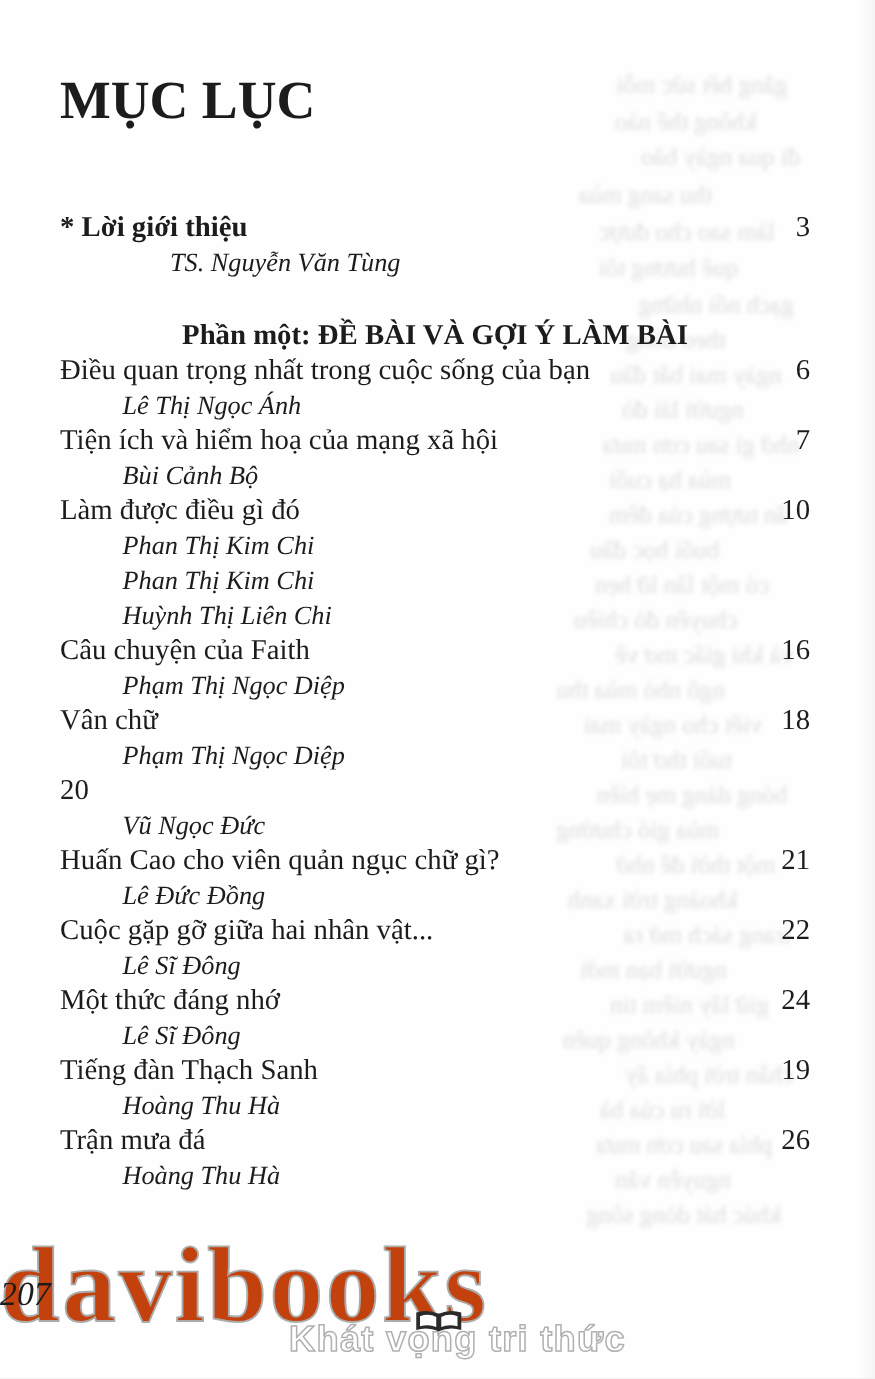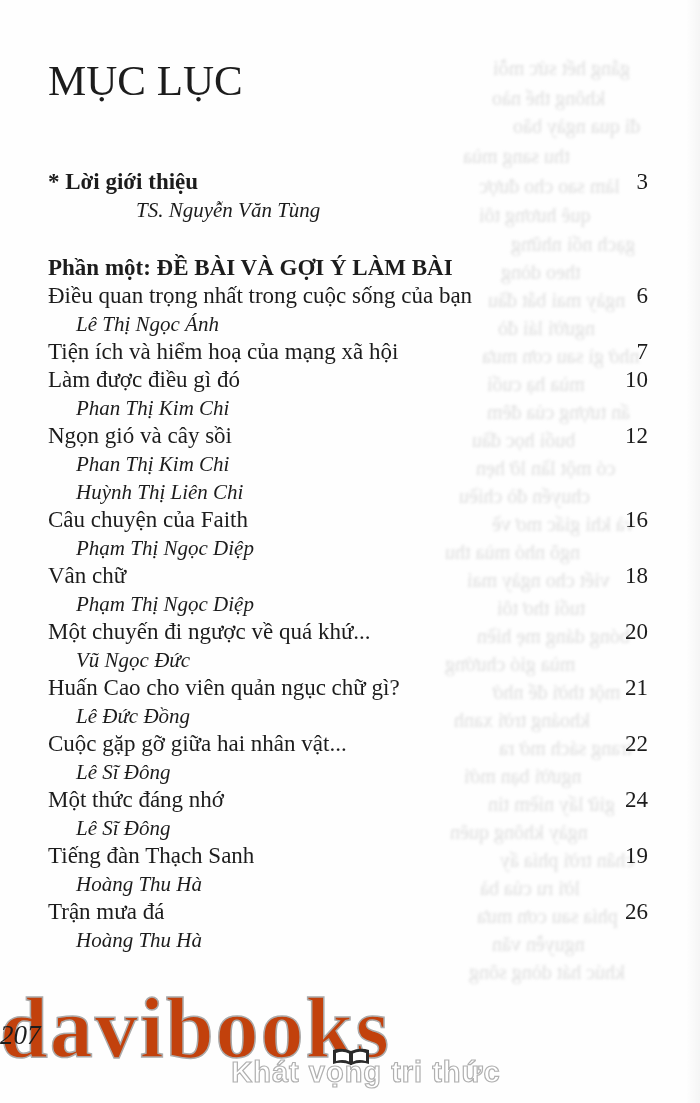--- a/index.html
+++ b/index.html
@@ -90,48 +90,49 @@
     position: absolute;
     z-index: 2;
     left: 48px;
     right: 52px;
     top: 58px;
   }
   .page-title {
     margin: 0;
     font-size: 43px;
     line-height: 46px;
-    font-weight: normal;
+    font-weight: bold;
     letter-spacing: 0;
   }
   .intro-block { margin-top: 64px; }
   .row {
     display: flex;
     justify-content: space-between;
     align-items: baseline;
     height: 28px;
     line-height: 28px;
   }
   .intro-label { font-size: 23px; font-weight: bold; }
   .pagenum { font-size: 23px; }
   .author-line {
     height: 28px;
     line-height: 28px;
     font-style: italic;
     font-size: 21px;
   }
   .intro-author { margin-left: 88px; }
-  .entry-author { margin-left: 28px; }
+  .entry-author { margin-left: 50px; }
   .section-heading {
     margin-top: 30px;
     height: 28px;
     line-height: 28px;
     font-size: 23px;
     font-weight: bold;
     white-space: nowrap;
+    text-align: center;
   }
   .entry-title { font-size: 23px; white-space: nowrap; }
 </style>
 </head>
 <body>
 
 <div class="page">
 
   <div class="bleed-layer">
       <span class="bleed-frag" style="top: 58px; right: 70px; font-size: 20px;">gắng hết sức mỗi</span>
@@ -200,35 +201,32 @@
       <span class="pagenum">6</span>
     </div>
     <div class="author-line entry-author">Lê Thị Ngọc Ánh</div>
   </div>
 
   <div class="entry">
     <div class="row">
       <span class="entry-title">Tiện ích và hiểm hoạ của mạng xã hội</span>
       <span class="pagenum">7</span>
     </div>
+    <div class="author-line entry-author">Bùi Cảnh Bộ</div>
   </div>
 
   <div class="entry">
     <div class="row">
       <span class="entry-title">Làm được điều gì đó</span>
       <span class="pagenum">10</span>
     </div>
     <div class="author-line entry-author">Phan Thị Kim Chi</div>
   </div>
 
   <div class="entry">
-    <div class="row">
-      <span class="entry-title">Ngọn gió và cây sồi</span>
-      <span class="pagenum">12</span>
-    </div>
     <div class="author-line entry-author">Phan Thị Kim Chi</div>
   </div>
 
   <div class="entry">
     <div class="author-line entry-author">Huỳnh Thị Liên Chi</div>
   </div>
 
   <div class="entry">
     <div class="row">
       <span class="entry-title">Câu chuyện của Faith</span>
@@ -240,21 +238,20 @@
   <div class="entry">
     <div class="row">
       <span class="entry-title">Vân chữ</span>
       <span class="pagenum">18</span>
     </div>
     <div class="author-line entry-author">Phạm Thị Ngọc Diệp</div>
   </div>
 
   <div class="entry">
     <div class="row">
-      <span class="entry-title">Một chuyến đi ngược về quá khứ...</span>
       <span class="pagenum">20</span>
     </div>
     <div class="author-line entry-author">Vũ Ngọc Đức</div>
   </div>
 
   <div class="entry">
     <div class="row">
       <span class="entry-title">Huấn Cao cho viên quản ngục chữ gì?</span>
       <span class="pagenum">21</span>
     </div>

